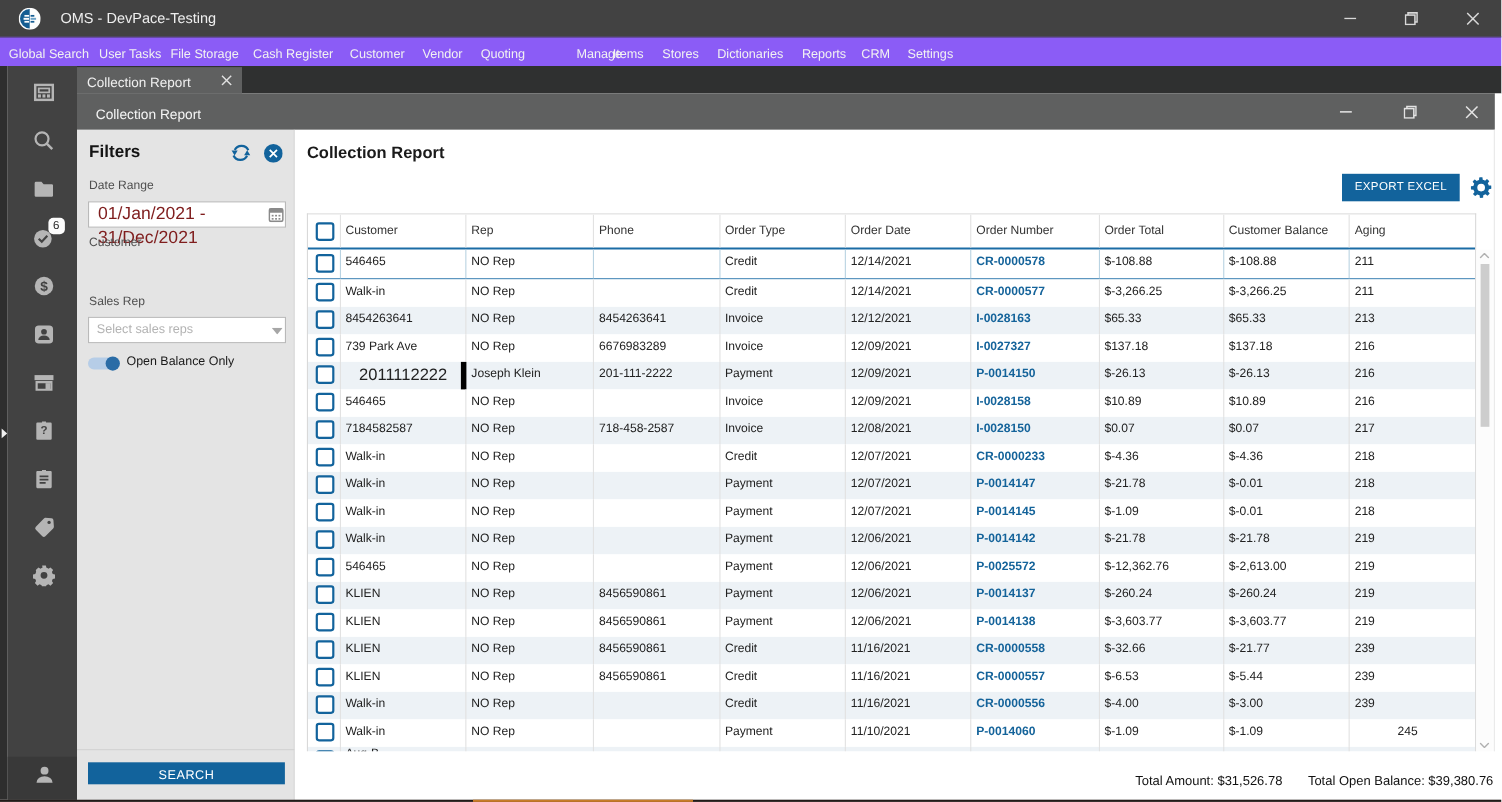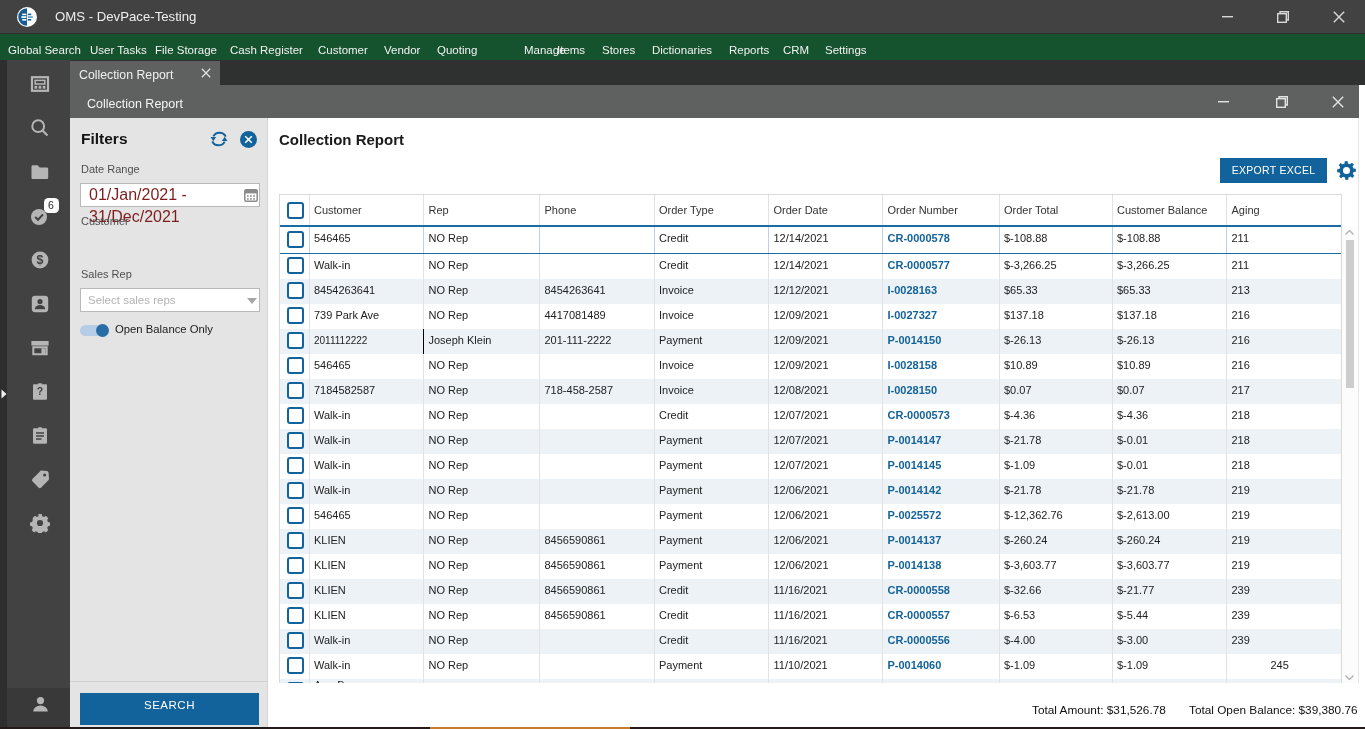--- a/index.html
+++ b/index.html
@@ -1,20 +1,20 @@
 <!DOCTYPE html>
 <html><head>
 <meta charset="utf-8">
 <style>
   * { margin:0; padding:0; box-sizing:border-box; }
   html,body { width:1365px; height:729px; overflow:hidden; font-family:"Liberation Sans", sans-serif; }
   .abs { position:absolute; }
   body { position:relative; background:#fff; }
   .titlebar { left:0; top:0; width:1365px; height:33px; background:#424242; }
-  .menubar { left:0; top:33px; width:1365px; height:27px; background:#14532d; border-top:1.5px solid #303030; }
+  .menubar { left:0; top:33px; width:1365px; height:27px; background:#8b5cf6; border-top:1.5px solid #303030; }
   .menuitem { position:absolute; top:3px; height:26px; line-height:26px; color:#f2f2f2; font-size:11.5px; }
   .tabbar { left:70px; top:60px; width:1295px; height:25px; background:#2f3030; }
   .tab { position:absolute; left:0; top:1px; width:150px; height:24px; background:#5f6060; color:#f0f0f0; font-size:12.3px; line-height:24px; }
   .leftstrip { left:0; top:60px; width:7px; height:667px; background:#2e2e2e; }
   .sidebar { left:7px; top:60px; width:63px; height:667px; background:#424242; }
   .innerbar { left:70px; top:85px; width:1289px; height:33px; background:#5f6060; }
   .filterpanel { left:70px; top:118px; width:198px; height:609px; background:#e4e4e4; border-right:1px solid #d4d4d4; }
   .mainarea { left:268px; top:118px; width:1091px; height:609px; background:#fff; }
   .mdiright { left:1359px; top:85px; width:6px; height:642px; background:#fff; }
   .bottomstrip { left:0; top:727px; width:1365px; height:2px; background:#231b19; }
@@ -189,21 +189,21 @@
   <div class="input" style="top:170px;">
     <span class="ph">Select sales reps</span>
     <svg class="abs" style="left:166px;top:9px;" width="10" height="6" viewBox="0 0 10 6">
         <path d="M0 0 L10 0 L5 6 Z" fill="#a6a6a6"></path>
       </svg>
   </div>
   <div class="abs" style="left:10px;top:207px;width:26px;height:11px;border-radius:6px;background:#b6cde7;"></div>
   <div class="abs" style="left:26px;top:206px;width:13px;height:13px;border-radius:50%;background:#2a6ca6;"></div>
   <span class="abs" style="left:45px;top:205px;font-size:11.3px;color:#1a1a1a;">Open Balance Only</span>
   <div class="abs" style="left:0;top:563px;width:198px;height:1px;background:#d2d2d2;"></div>
-  <div class="abs blue" style="left:10px;top:575px;width:179px;height:32px;color:#fff;font-size:11.5px;letter-spacing:0.5px;text-align:center;line-height:25px;">SEARCH</div>
+  <div class="abs blue" style="left:10px;top:575px;width:179px;height:20px;color:#fff;font-size:11.5px;letter-spacing:0.5px;text-align:center;line-height:25px;">SEARCH</div>
 </div>
 
 <div class="abs mainarea">
   <span class="abs" style="left:11px;top:13px;font-size:15px;font-weight:bold;color:#1a1a1a;">Collection Report</span>
   <div class="abs blue" style="left:952px;top:40px;width:107px;height:25px;color:#fff;font-size:10.5px;letter-spacing:0.3px;text-align:center;line-height:25px;">EXPORT EXCEL</div>
   <svg class="abs" style="left:1069px;top:43px;" width="19" height="19" viewBox="0 0 19 19">
     <path id="gear" fill="#12639c" fill-rule="evenodd" d="M7.72 0.27 L8.70 0.13 L9.68 0.10 L10.66 0.17 L10.95 2.45 L11.68 2.64 L12.38 2.90 L13.06 3.24 L14.77 1.72 L15.56 2.31 L16.27 2.98 L16.92 3.73 L15.51 5.54 L15.89 6.19 L16.20 6.87 L16.44 7.59 L18.73 7.72 L18.87 8.70 L18.90 9.68 L18.83 10.66 L16.55 10.95 L16.36 11.68 L16.10 12.38 L15.76 13.06 L17.28 14.77 L16.69 15.56 L16.02 16.27 L15.27 16.92 L13.46 15.51 L12.81 15.89 L12.13 16.20 L11.41 16.44 L11.28 18.73 L10.30 18.87 L9.32 18.90 L8.34 18.83 L8.05 16.55 L7.32 16.36 L6.62 16.10 L5.94 15.76 L4.23 17.28 L3.44 16.69 L2.73 16.02 L2.08 15.27 L3.49 13.46 L3.11 12.81 L2.80 12.13 L2.56 11.41 L0.27 11.28 L0.13 10.30 L0.10 9.32 L0.17 8.34 L2.45 8.05 L2.64 7.32 L2.90 6.62 L3.24 5.94 L1.72 4.23 L2.31 3.44 L2.98 2.73 L3.73 2.08 L5.54 3.49 L6.19 3.11 L6.87 2.80 L7.59 2.56 Z M13.00 9.50 A3.5 3.5 0 1 0 6.00 9.50 A3.5 3.5 0 1 0 13.00 9.50 Z"></path>
   </svg>
 
   <div class="abs" style="left:10.5px;top:76px;width:1063px;height:489px;border:1px solid #d9d9d9;border-bottom:none;overflow:hidden;">
@@ -263,33 +263,33 @@
           <div style="flex:0 0 113px;border-right:1px solid #e2e2e2;font-size:11px;color:#222222;font-weight:normal;line-height:23px;padding-left:4.5px;overflow:hidden;white-space:nowrap;">$65.33</div>
           <div style="flex:0 0 114.5px;border-right:1px solid #e2e2e2;font-size:11px;color:#222222;font-weight:normal;line-height:23px;padding-left:4.5px;overflow:hidden;white-space:nowrap;">$65.33</div>
           <div style="flex:0 0 115.5px;font-size:11px;color:#222222;font-weight:normal;line-height:23px;padding-left:4.5px;overflow:hidden;white-space:nowrap;">213</div>
         </div>
         <div style="display:flex;height:25px;background:#fff;">
           <div style="flex:0 0 30px;border-right:1px solid #e2e2e2;position:relative;">
             <div style="position:absolute;left:7px;top:3.5px;width:17px;height:17px;border:2px solid #12639c;border-radius:3px;background:#fff;"></div>
           </div>
           <div style="flex:0 0 114.5px;border-right:1px solid #e2e2e2;font-size:11px;color:#222222;font-weight:normal;line-height:23px;padding-left:4.5px;overflow:hidden;white-space:nowrap;">739 Park Ave</div>
           <div style="flex:0 0 116px;border-right:1px solid #e2e2e2;font-size:11px;color:#222222;font-weight:normal;line-height:23px;padding-left:4.5px;overflow:hidden;white-space:nowrap;">NO Rep</div>
-          <div style="flex:0 0 114.5px;border-right:1px solid #e2e2e2;font-size:11px;color:#222222;font-weight:normal;line-height:23px;padding-left:4.5px;overflow:hidden;white-space:nowrap;">4417081489</div>
+          <div style="flex:0 0 114.5px;border-right:1px solid #e2e2e2;font-size:11px;color:#222222;font-weight:normal;line-height:23px;padding-left:4.5px;overflow:hidden;white-space:nowrap;">6676983289</div>
           <div style="flex:0 0 114.5px;border-right:1px solid #e2e2e2;font-size:11px;color:#222222;font-weight:normal;line-height:23px;padding-left:4.5px;overflow:hidden;white-space:nowrap;">Invoice</div>
           <div style="flex:0 0 114px;border-right:1px solid #e2e2e2;font-size:11px;color:#222222;font-weight:normal;line-height:23px;padding-left:4.5px;overflow:hidden;white-space:nowrap;">12/09/2021</div>
           <div style="flex:0 0 116.5px;border-right:1px solid #e2e2e2;font-size:11px;color:#14639a;font-weight:bold;line-height:23px;padding-left:4.5px;overflow:hidden;white-space:nowrap;">I-0027327</div>
           <div style="flex:0 0 113px;border-right:1px solid #e2e2e2;font-size:11px;color:#222222;font-weight:normal;line-height:23px;padding-left:4.5px;overflow:hidden;white-space:nowrap;">$137.18</div>
           <div style="flex:0 0 114.5px;border-right:1px solid #e2e2e2;font-size:11px;color:#222222;font-weight:normal;line-height:23px;padding-left:4.5px;overflow:hidden;white-space:nowrap;">$137.18</div>
           <div style="flex:0 0 115.5px;font-size:11px;color:#222222;font-weight:normal;line-height:23px;padding-left:4.5px;overflow:hidden;white-space:nowrap;">216</div>
         </div>
         <div style="display:flex;height:25px;background:#edf2f6;">
           <div style="flex:0 0 30px;border-right:1px solid #e2e2e2;position:relative;">
             <div style="position:absolute;left:7px;top:3.5px;width:17px;height:17px;border:2px solid #12639c;border-radius:3px;background:#fff;"></div>
           </div>
-          <div style="flex:0 0 114.5px;border-right:1px solid #000000;font-size:10px;color:#222222;font-weight:normal;line-height:23px;padding-left:4.5px;overflow:hidden;white-space:nowrap;">2011112222</div>
+          <div style="flex:0 0 114.5px;border-right:5px solid #000000;font-size:15px;color:#222222;font-weight:normal;line-height:23px;padding-left:4.5px;overflow:hidden;white-space:nowrap;text-align:center;">2011112222</div>
           <div style="flex:0 0 116px;border-right:1px solid #e2e2e2;font-size:11px;color:#222222;font-weight:normal;line-height:23px;padding-left:4.5px;overflow:hidden;white-space:nowrap;">Joseph Klein</div>
           <div style="flex:0 0 114.5px;border-right:1px solid #e2e2e2;font-size:11px;color:#222222;font-weight:normal;line-height:23px;padding-left:4.5px;overflow:hidden;white-space:nowrap;">201-111-2222</div>
           <div style="flex:0 0 114.5px;border-right:1px solid #e2e2e2;font-size:11px;color:#222222;font-weight:normal;line-height:23px;padding-left:4.5px;overflow:hidden;white-space:nowrap;">Payment</div>
           <div style="flex:0 0 114px;border-right:1px solid #e2e2e2;font-size:11px;color:#222222;font-weight:normal;line-height:23px;padding-left:4.5px;overflow:hidden;white-space:nowrap;">12/09/2021</div>
           <div style="flex:0 0 116.5px;border-right:1px solid #e2e2e2;font-size:11px;color:#14639a;font-weight:bold;line-height:23px;padding-left:4.5px;overflow:hidden;white-space:nowrap;">P-0014150</div>
           <div style="flex:0 0 113px;border-right:1px solid #e2e2e2;font-size:11px;color:#222222;font-weight:normal;line-height:23px;padding-left:4.5px;overflow:hidden;white-space:nowrap;">$-26.13</div>
           <div style="flex:0 0 114.5px;border-right:1px solid #e2e2e2;font-size:11px;color:#222222;font-weight:normal;line-height:23px;padding-left:4.5px;overflow:hidden;white-space:nowrap;">$-26.13</div>
           <div style="flex:0 0 115.5px;font-size:11px;color:#222222;font-weight:normal;line-height:23px;padding-left:4.5px;overflow:hidden;white-space:nowrap;">216</div>
         </div>
         <div style="display:flex;height:25px;background:#fff;">
@@ -322,21 +322,21 @@
         </div>
         <div style="display:flex;height:25px;background:#fff;">
           <div style="flex:0 0 30px;border-right:1px solid #e2e2e2;position:relative;">
             <div style="position:absolute;left:7px;top:3.5px;width:17px;height:17px;border:2px solid #12639c;border-radius:3px;background:#fff;"></div>
           </div>
           <div style="flex:0 0 114.5px;border-right:1px solid #e2e2e2;font-size:11px;color:#222222;font-weight:normal;line-height:23px;padding-left:4.5px;overflow:hidden;white-space:nowrap;">Walk-in</div>
           <div style="flex:0 0 116px;border-right:1px solid #e2e2e2;font-size:11px;color:#222222;font-weight:normal;line-height:23px;padding-left:4.5px;overflow:hidden;white-space:nowrap;">NO Rep</div>
           <div style="flex:0 0 114.5px;border-right:1px solid #e2e2e2;font-size:11px;color:#222222;font-weight:normal;line-height:23px;padding-left:4.5px;overflow:hidden;white-space:nowrap;"></div>
           <div style="flex:0 0 114.5px;border-right:1px solid #e2e2e2;font-size:11px;color:#222222;font-weight:normal;line-height:23px;padding-left:4.5px;overflow:hidden;white-space:nowrap;">Credit</div>
           <div style="flex:0 0 114px;border-right:1px solid #e2e2e2;font-size:11px;color:#222222;font-weight:normal;line-height:23px;padding-left:4.5px;overflow:hidden;white-space:nowrap;">12/07/2021</div>
-          <div style="flex:0 0 116.5px;border-right:1px solid #e2e2e2;font-size:11px;color:#14639a;font-weight:bold;line-height:23px;padding-left:4.5px;overflow:hidden;white-space:nowrap;">CR-0000573</div>
+          <div style="flex:0 0 116.5px;border-right:1px solid #e2e2e2;font-size:11px;color:#14639a;font-weight:bold;line-height:23px;padding-left:4.5px;overflow:hidden;white-space:nowrap;">CR-0000233</div>
           <div style="flex:0 0 113px;border-right:1px solid #e2e2e2;font-size:11px;color:#222222;font-weight:normal;line-height:23px;padding-left:4.5px;overflow:hidden;white-space:nowrap;">$-4.36</div>
           <div style="flex:0 0 114.5px;border-right:1px solid #e2e2e2;font-size:11px;color:#222222;font-weight:normal;line-height:23px;padding-left:4.5px;overflow:hidden;white-space:nowrap;">$-4.36</div>
           <div style="flex:0 0 115.5px;font-size:11px;color:#222222;font-weight:normal;line-height:23px;padding-left:4.5px;overflow:hidden;white-space:nowrap;">218</div>
         </div>
         <div style="display:flex;height:25px;background:#edf2f6;">
           <div style="flex:0 0 30px;border-right:1px solid #e2e2e2;position:relative;">
             <div style="position:absolute;left:7px;top:3.5px;width:17px;height:17px;border:2px solid #12639c;border-radius:3px;background:#fff;"></div>
           </div>
           <div style="flex:0 0 114.5px;border-right:1px solid #e2e2e2;font-size:11px;color:#222222;font-weight:normal;line-height:23px;padding-left:4.5px;overflow:hidden;white-space:nowrap;">Walk-in</div>
           <div style="flex:0 0 116px;border-right:1px solid #e2e2e2;font-size:11px;color:#222222;font-weight:normal;line-height:23px;padding-left:4.5px;overflow:hidden;white-space:nowrap;">NO Rep</div>

